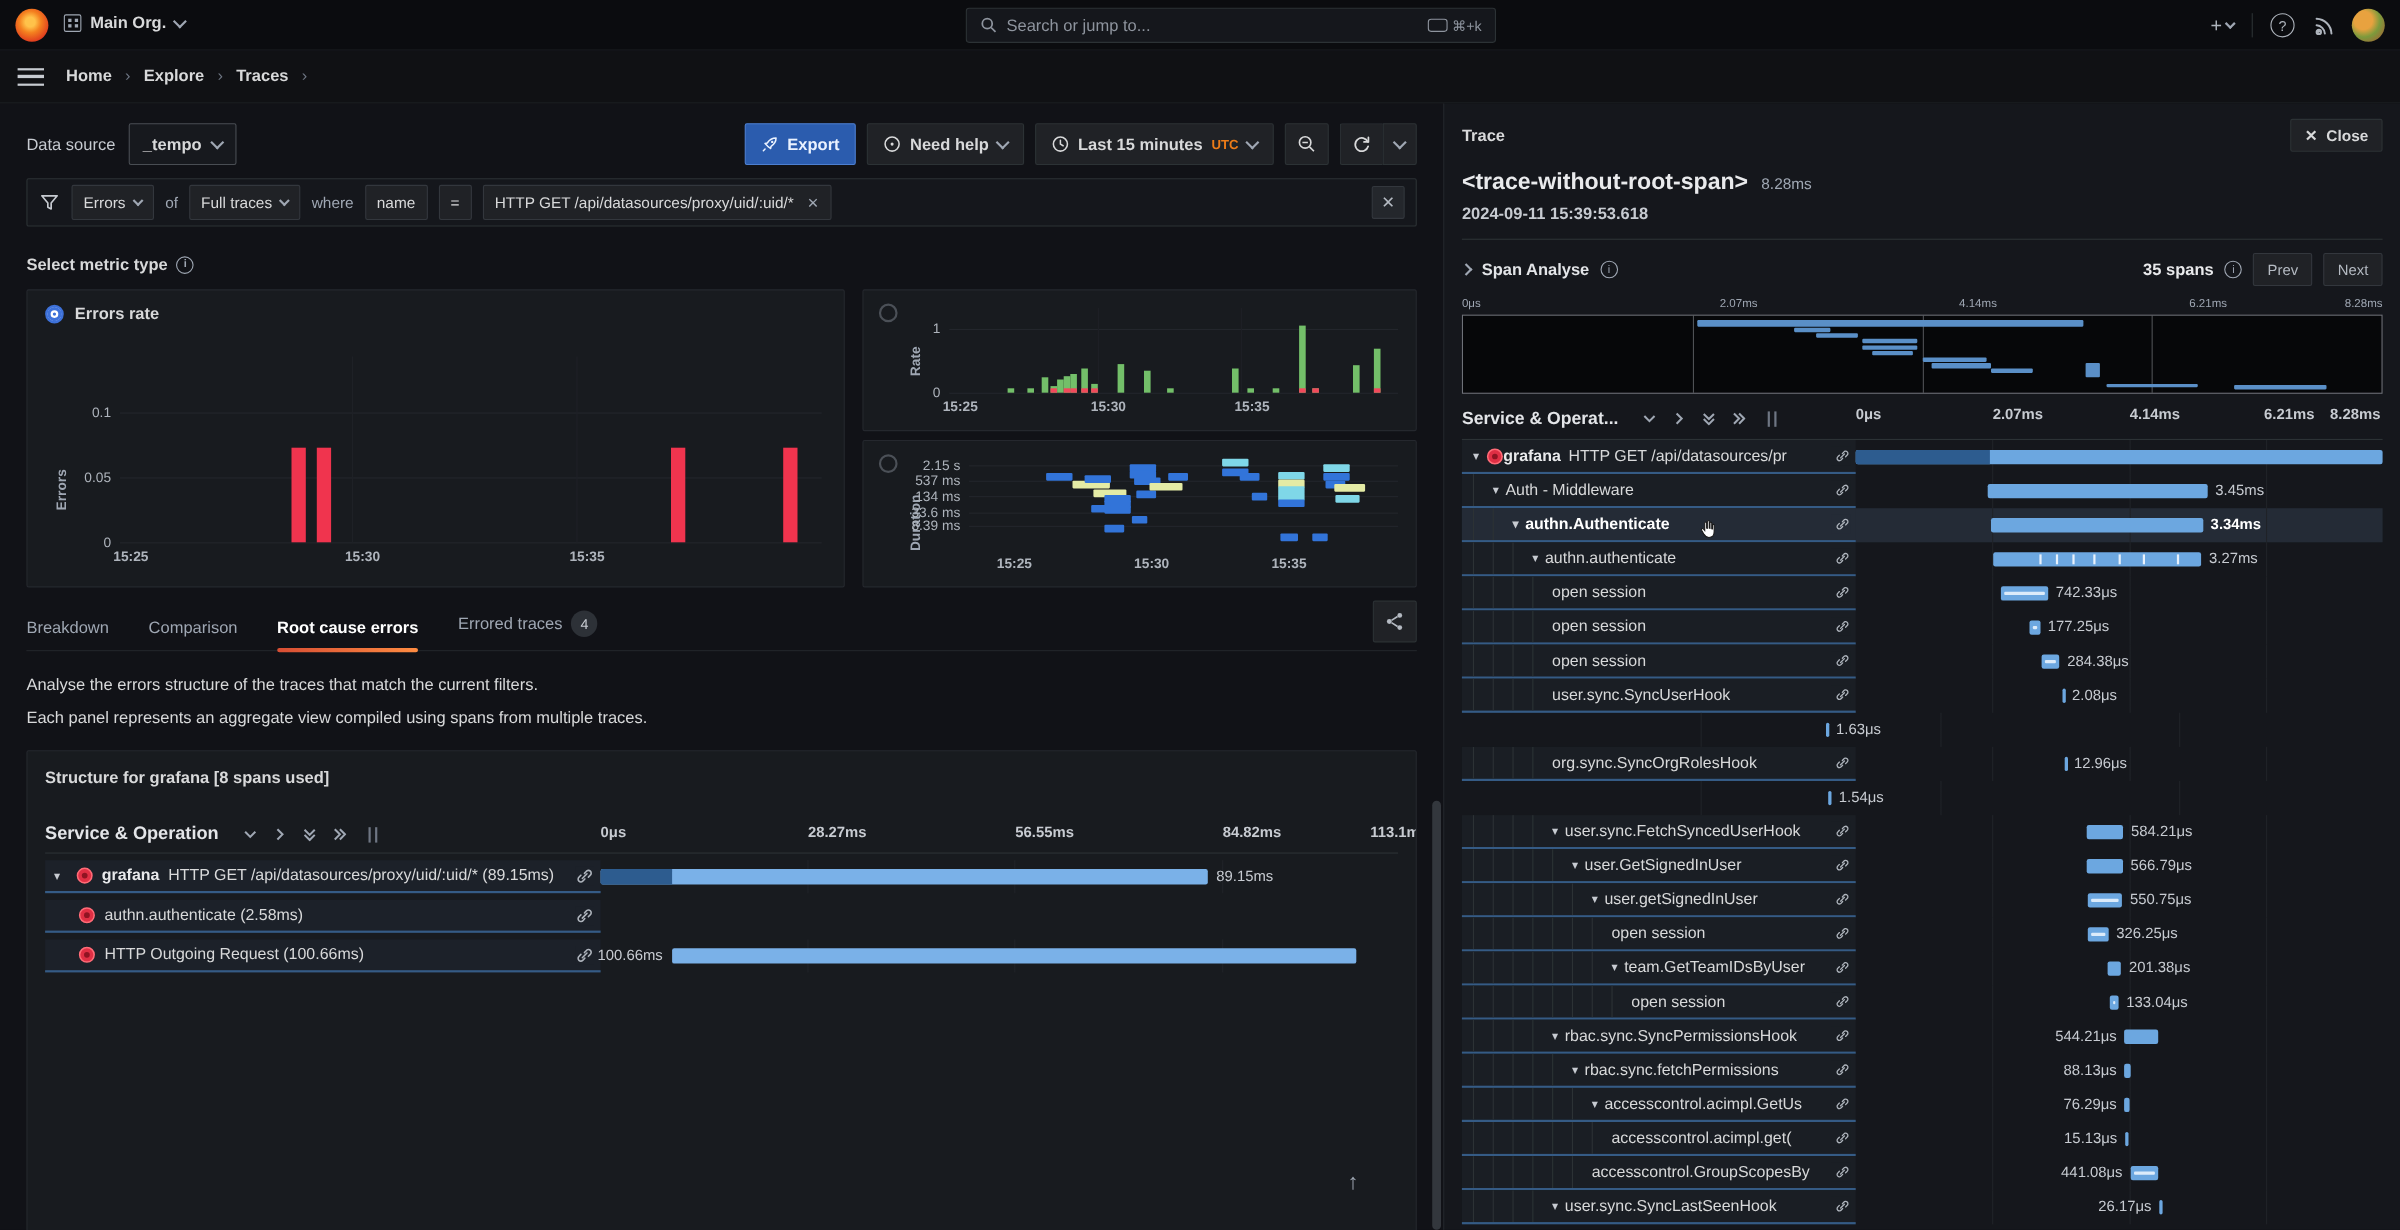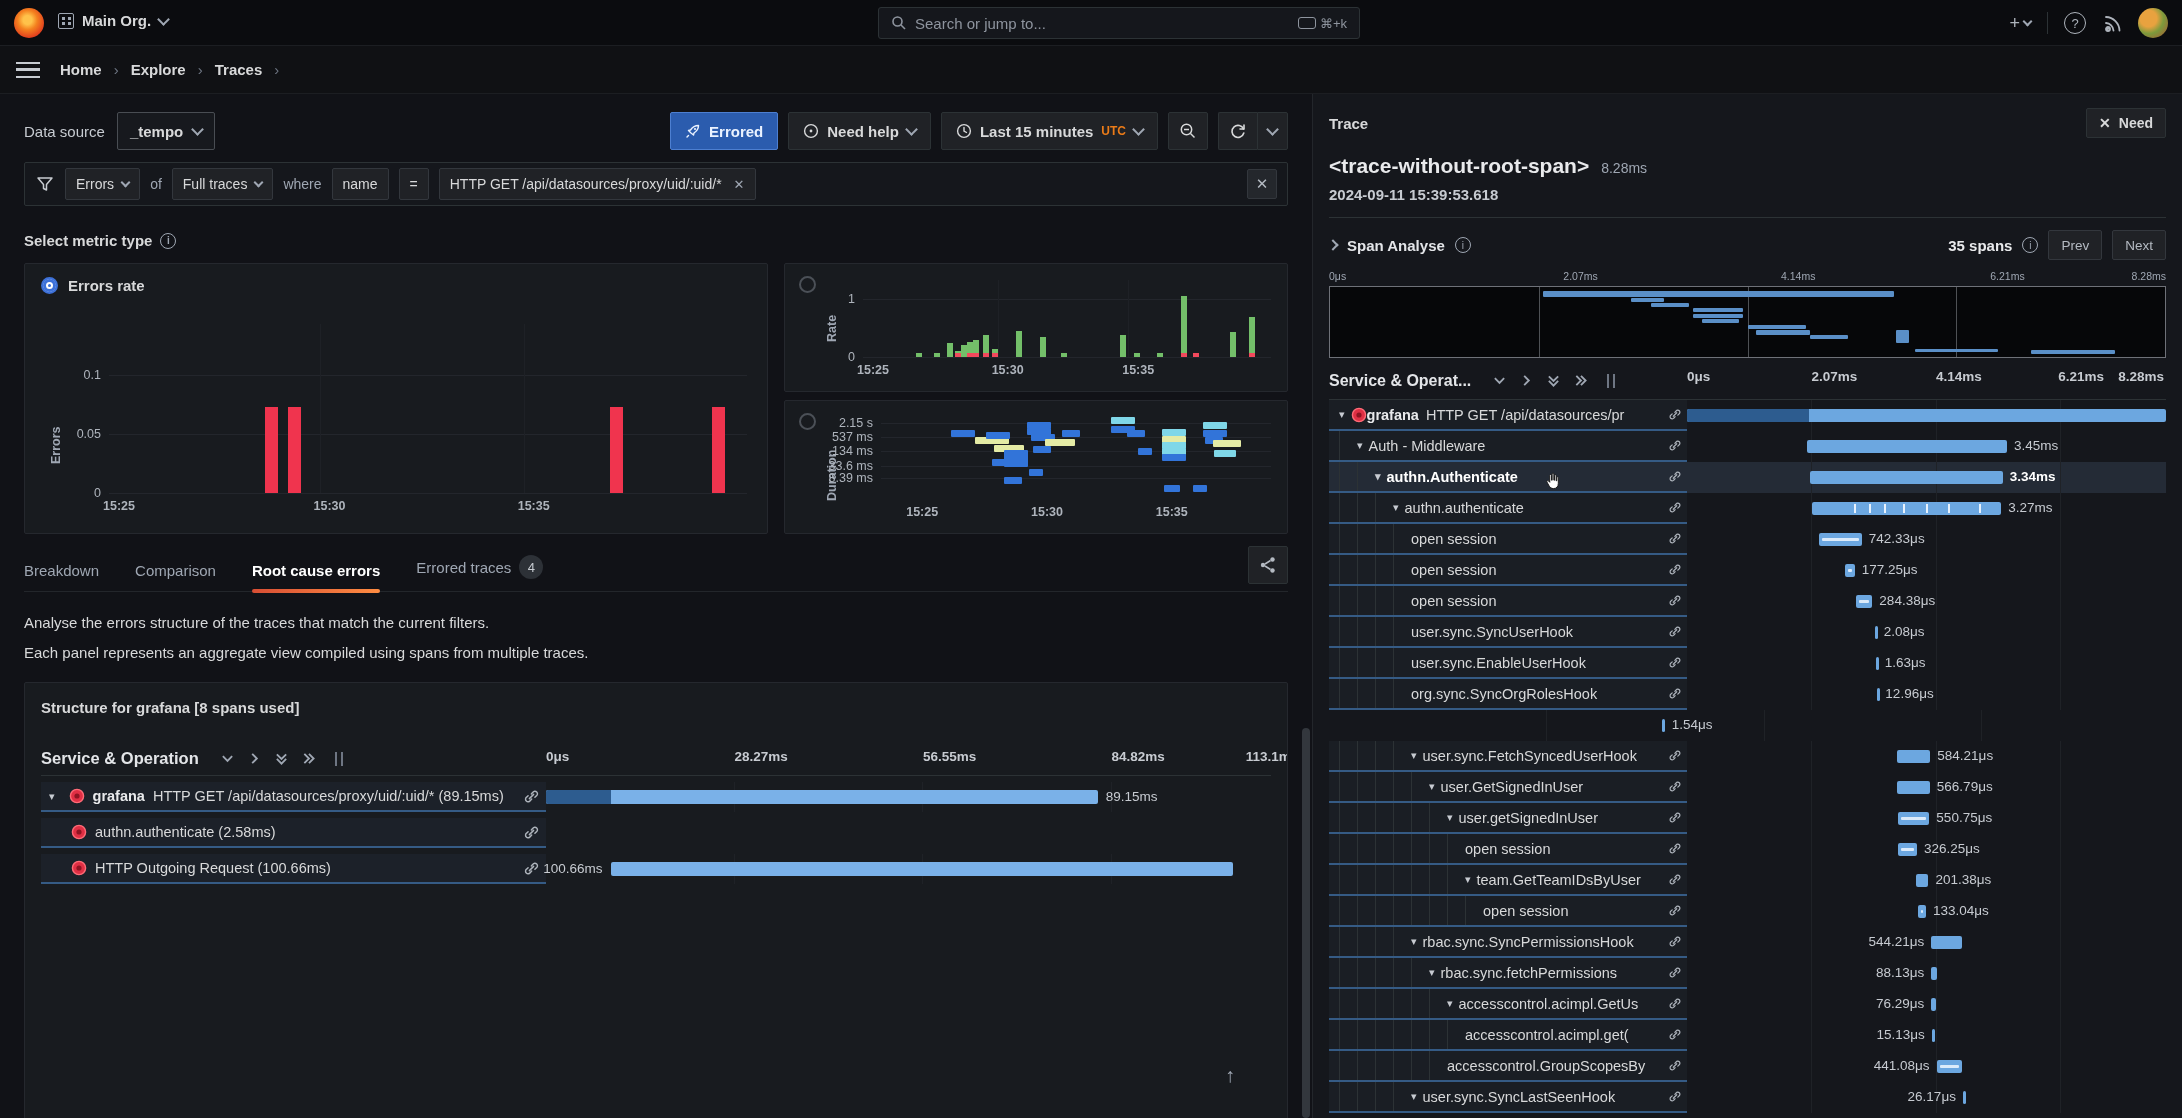--- a/index.html
+++ b/index.html
@@ -218,21 +218,21 @@
       <span>_tempo</span>
       <span class="chev" style="margin-top:-4px"></span>
     </div>
     <div id="toolbar-right">
       <div class="btn primary">
         <svg class="icon-svg" width="16" height="16" viewBox="0 0 16 16">
             <path d="M13.5 2.5c-3 0-6 1.5-8 4.5l-2 .5 2.5 2.5L8.5 12l.5-2c3-2 4.5-5 4.5-7.5z" fill="none" stroke="#eaf2ff" stroke-width="1.4" stroke-linejoin="round"></path>
             <circle cx="10" cy="6" r="1.1" fill="#eaf2ff"></circle>
             <path d="M3.5 12.5l-1.5 1.5" stroke="#eaf2ff" stroke-width="1.4" stroke-linecap="round"></path>
           </svg>
-        <span>Errored</span>
+        <span>Export</span>
       </div>
       <div class="btn">
         <svg class="icon-svg" width="16" height="16" viewBox="0 0 16 16">
             <circle cx="8" cy="8" r="6.4" fill="none" stroke="#d8d9da" stroke-width="1.4"></circle>
             <circle cx="8" cy="8" r="1.4" fill="#d8d9da"></circle>
           </svg>
         <span>Need help</span>
         <span class="chev" style="margin-top:-4px"></span>
       </div>
       <div class="btn">
@@ -537,21 +537,21 @@
     <span id="scroll-top">↑</span>
   </div>
   <div id="left-scrollbar"></div>
 </div>
 
 <div id="rightpane">
   <div id="trace-top">
     <span id="trace-title">Trace</span>
     <div id="close-btn">
       <span>✕</span>
-      <span>Need</span>
+      <span>Close</span>
     </div>
   </div>
   <div id="trace-name-row">
     <span id="trace-name">&lt;trace-without-root-span&gt;</span>
     <span id="trace-dur">8.28ms</span>
   </div>
   <div id="trace-ts">2024-09-11 15:39:53.618</div>
   <div id="trace-div"></div>
   <div id="sf-row">
     <span class="chev r" style="width:8px;height:8px"></span>
@@ -756,30 +756,20 @@
           <svg class="linkic" width="17" height="17" viewBox="0 0 20 20">
             <path d="M7.5 12.5l5-5M6 9l-1.8 1.8a3 3 0 104.2 4.2L10.2 13M14 11l1.8-1.8a3 3 0 10-4.2-4.2L9.8 7" stroke="#aeb4bc" fill="none" stroke-width="1.7" stroke-linecap="round"></path>
           </svg>
         </div>
       <div class="sp-time gridlines3">
           <div class="spbar" style="left:39.3%;width:0.3%"></div>
           <span class="sp-label" style="left:calc(39.599999999999994% + 7px)">2.08μs</span>
         </div>
     </div>
       <div class="sprow">
-      <div class="sp-name" style="padding-left:82px">
-          <span class="guide" style="left:10px"></span>
-          <span class="guide" style="left:28px"></span>
-          <span class="guide" style="left:46px"></span>
-          <span class="guide" style="left:64px"></span>
-          <span>user.sync.EnableUserHook</span>
-          <svg class="linkic" width="17" height="17" viewBox="0 0 20 20">
-            <path d="M7.5 12.5l5-5M6 9l-1.8 1.8a3 3 0 104.2 4.2L10.2 13M14 11l1.8-1.8a3 3 0 10-4.2-4.2L9.8 7" stroke="#aeb4bc" fill="none" stroke-width="1.7" stroke-linecap="round"></path>
-          </svg>
-        </div>
       <div class="sp-time gridlines3">
           <div class="spbar" style="left:39.5%;width:0.3%"></div>
           <span class="sp-label" style="left:calc(39.8% + 7px)">1.63μs</span>
         </div>
     </div>
       <div class="sprow">
       <div class="sp-name" style="padding-left:82px">
           <span class="guide" style="left:10px"></span>
           <span class="guide" style="left:28px"></span>
           <span class="guide" style="left:46px"></span>

